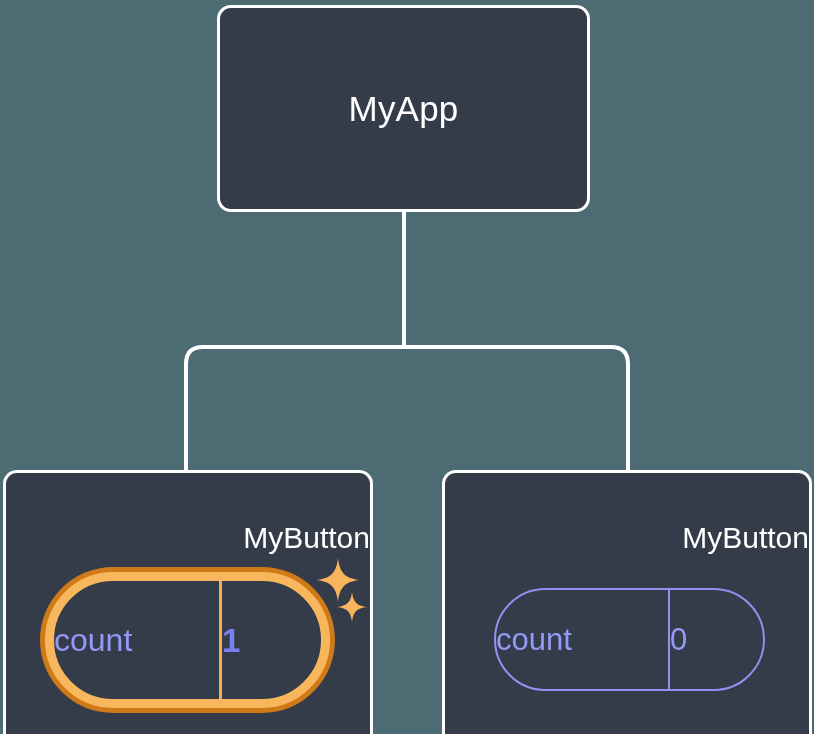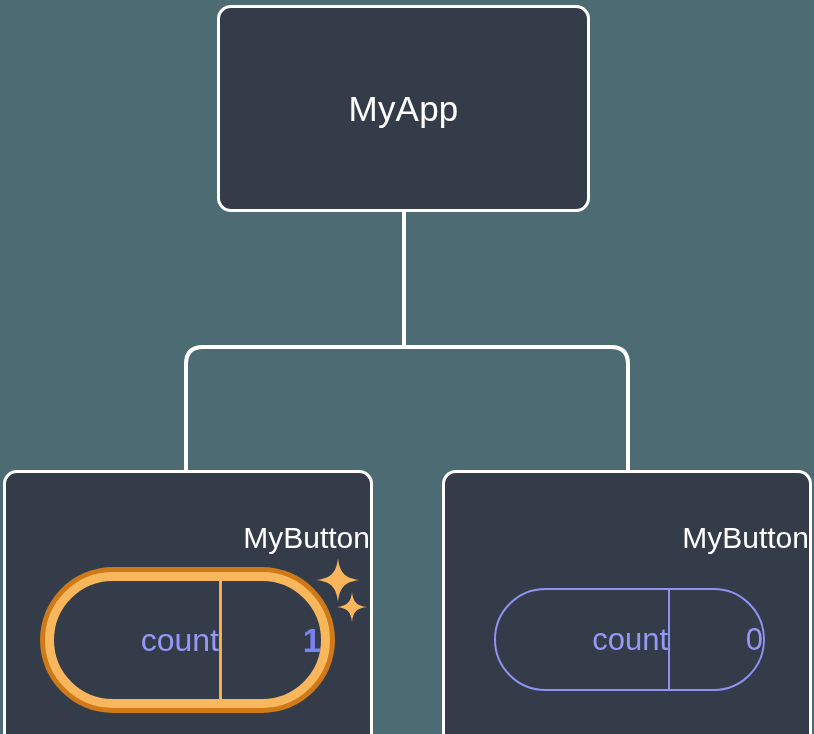--- a/index.html
+++ b/index.html
@@ -103,21 +103,21 @@
     border: 9px solid #f9b75d;
     box-shadow: 0 0 0 5px #ce7a18;
   }
   .pill-highlight .pill-key {
     width: 168px;
     border-right: 3px solid #f6ae4e;
   }
   .pill-key, .pill-val {
     display: flex;
     align-items: center;
-    justify-content: flex-end;
+    justify-content: flex-start;
     box-sizing: border-box;
   }
   .pill-val {
     flex: 1;
   }
   .key-text {
     color: #9499f5;
     font-size: 31px;
     font-weight: 400;
     line-height: 1;

